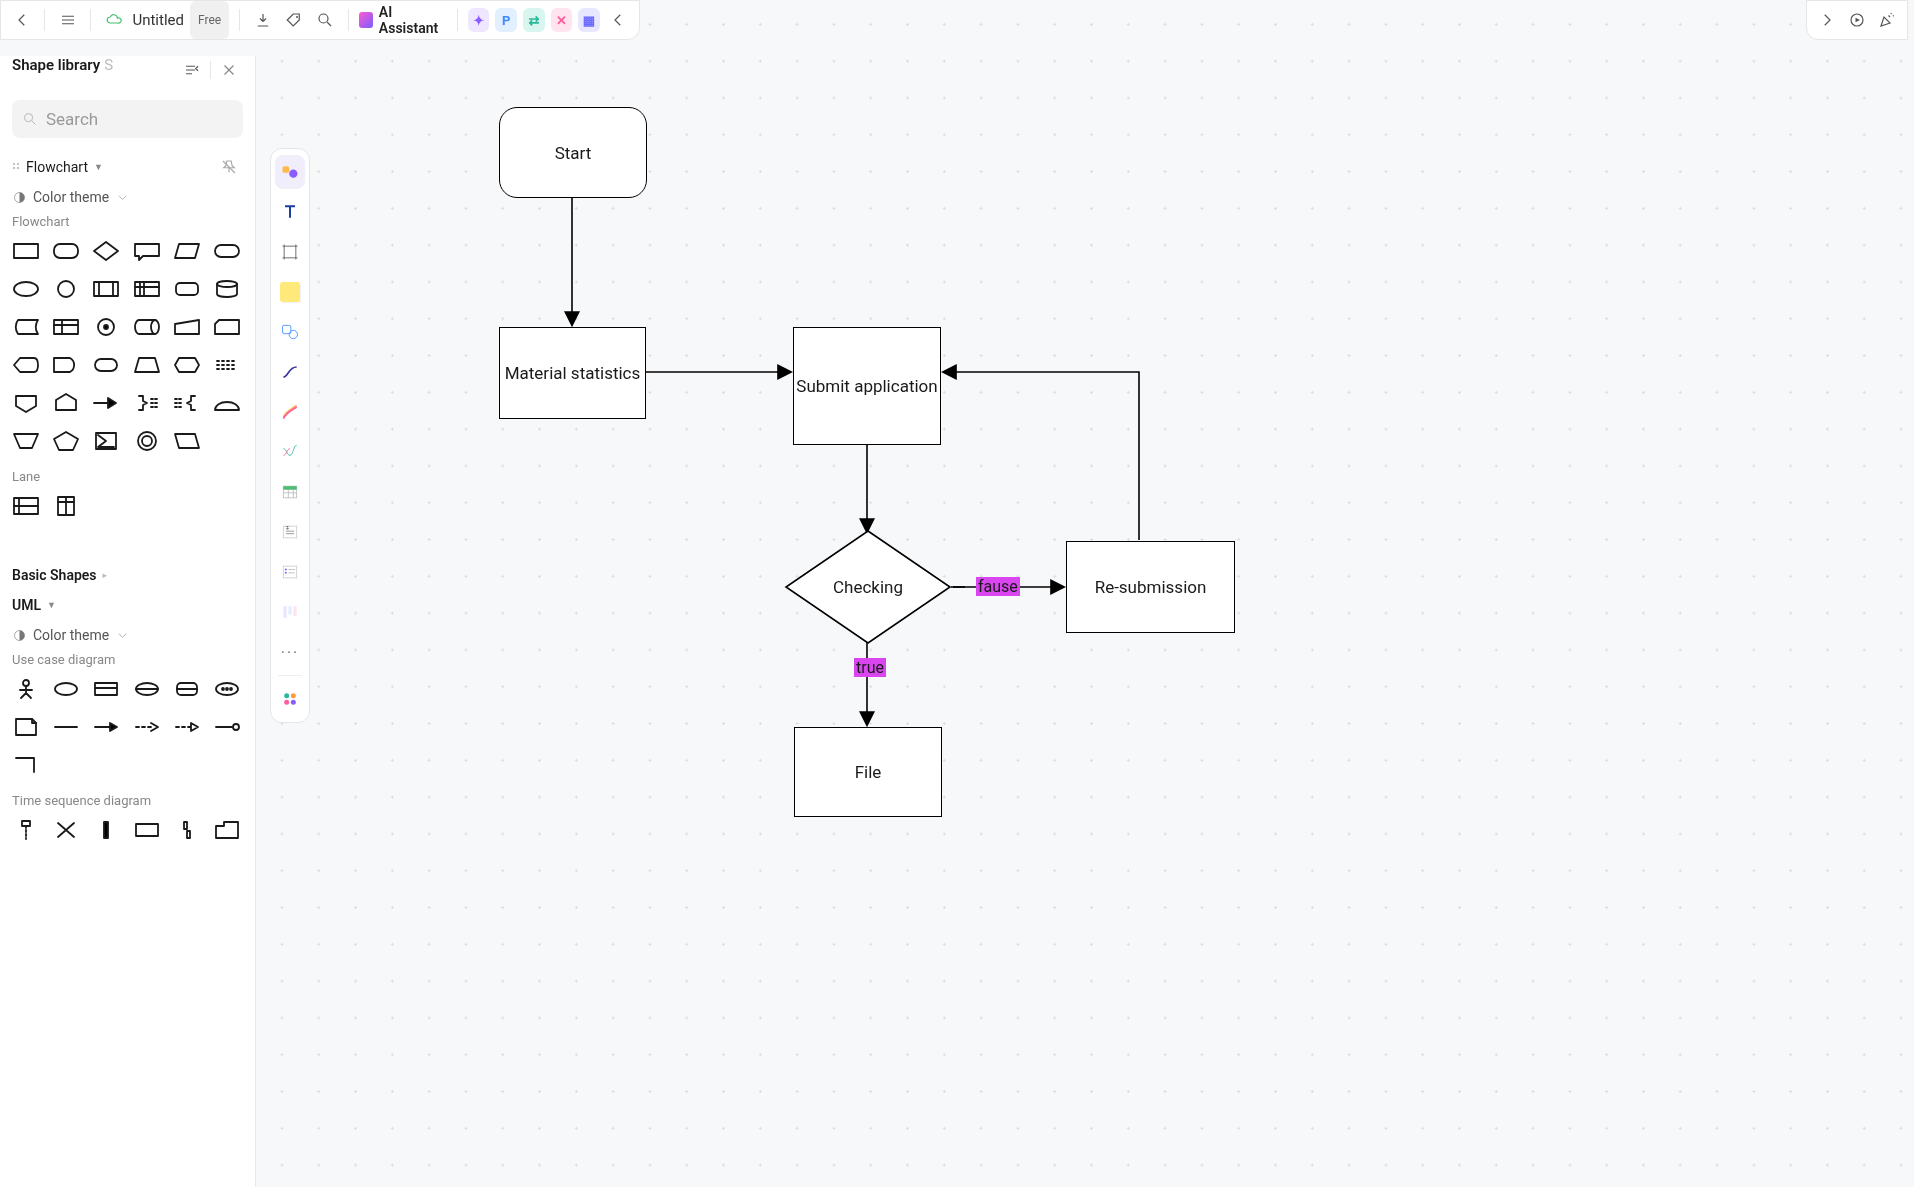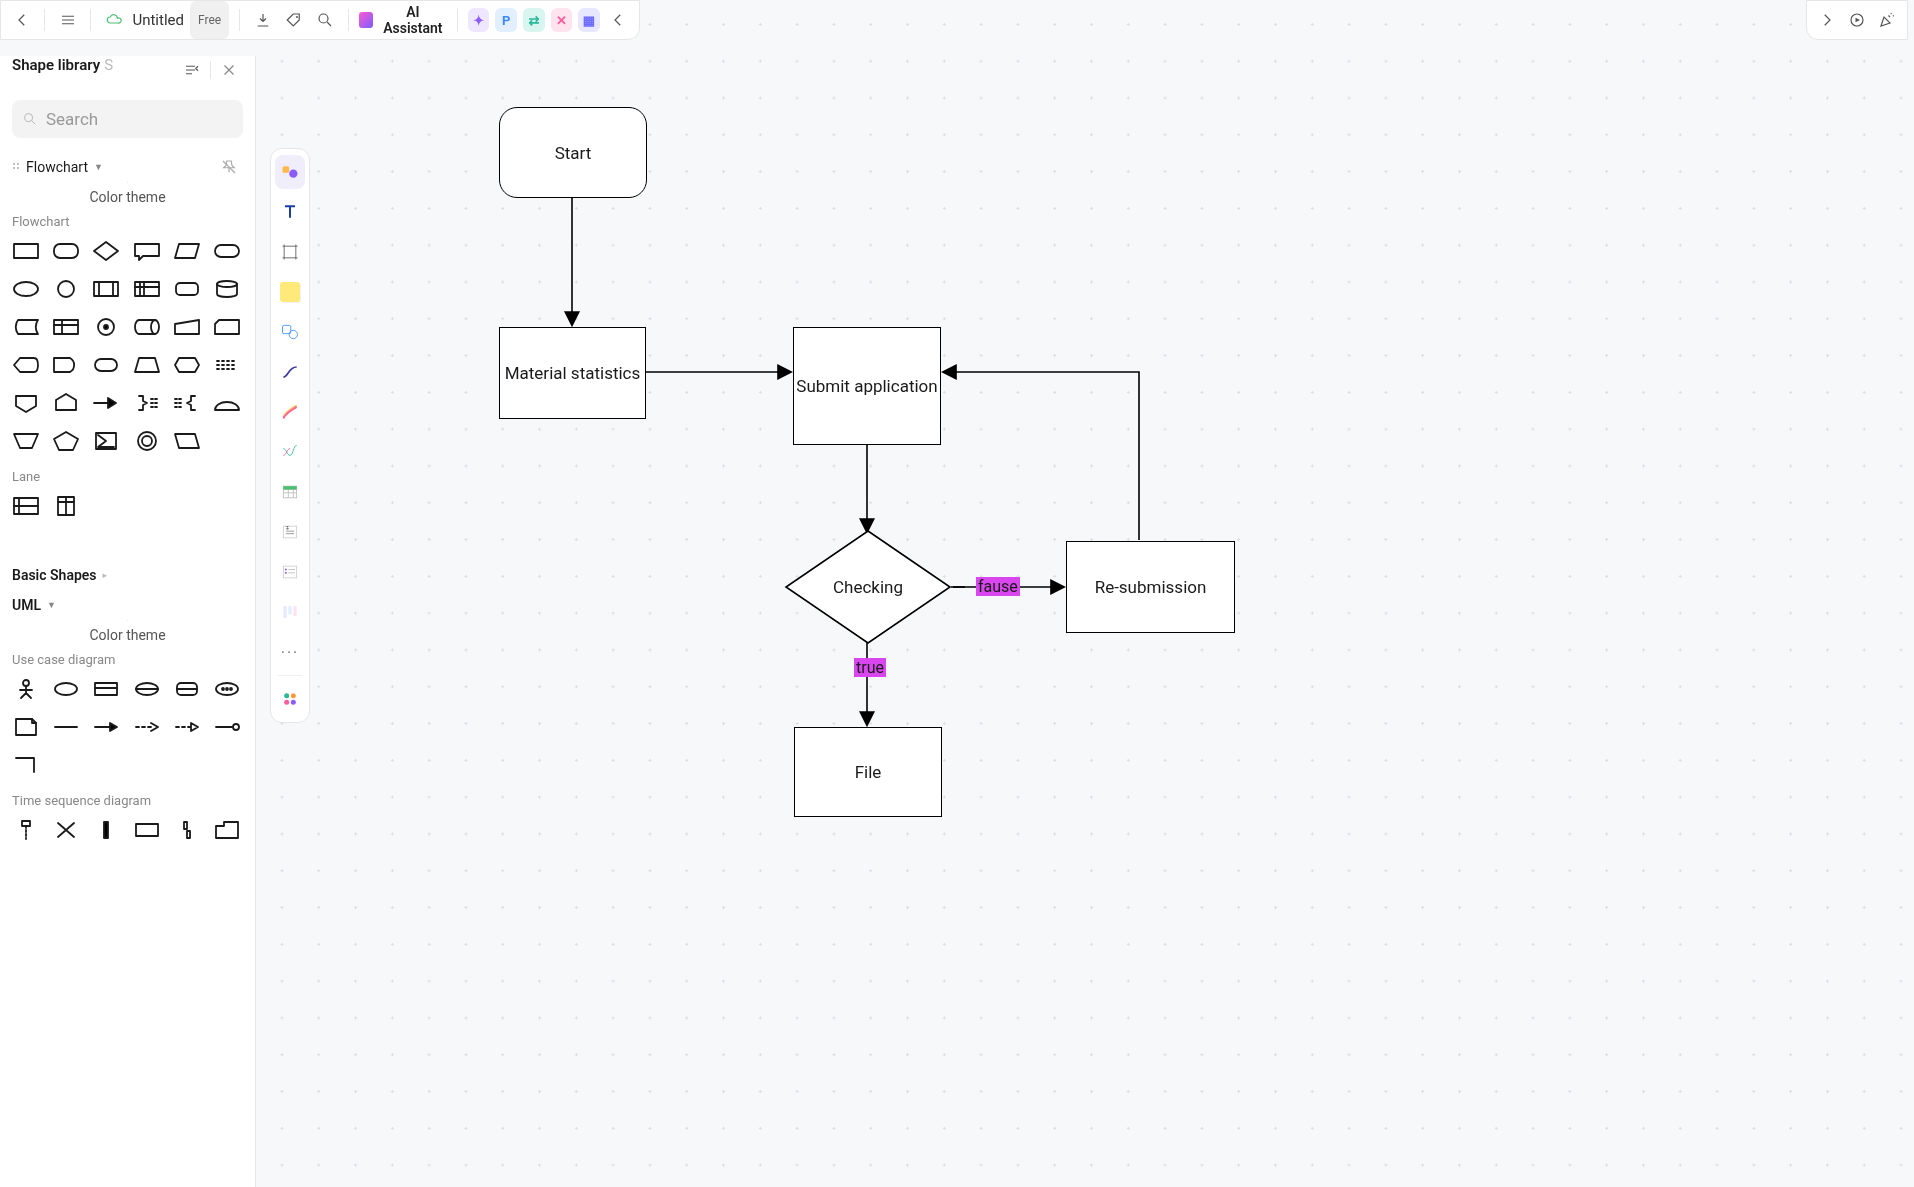--- a/index.html
+++ b/index.html
@@ -1,18 +1,18 @@
 <!DOCTYPE html>
 <html><head>
 <meta charset="utf-8">
 <style>
   html,body{margin:0;padding:0;width:1914px;height:1187px;font-family:-apple-system,BlinkMacSystemFont,"Segoe UI",Roboto,Helvetica,Arial,sans-serif;background:#f7f8fa;overflow:hidden;color:#1a1a1a;}
   *{box-sizing:border-box;}
   
-  .topbar{position:absolute;left:0;top:0;height:40px;width:640px;background:#fff;border:1px solid #e6e6e6;border-radius:0 0 12px 0;display:flex;align-items:center;padding:0 8px;gap:6px;text-align:center;}
+  .topbar{position:absolute;left:0;top:0;height:40px;width:640px;background:#fff;border:1px solid #e6e6e6;border-radius:0 0 12px 0;display:flex;align-items:center;padding:0 8px;gap:6px;}
   .topbar .sep{width:1px;height:22px;background:#e6e6e6;margin:0 4px;}
   .ai-badge{display:flex;align-items:center;gap:6px;font-size:14px;font-weight:600;color:#222;}
   .ai-badge .ai-logo{width:16px;height:16px;border-radius:3px;background:linear-gradient(135deg,#ff5bd0 0%,#7a5cff 100%);}
   .doc-title{font-size:15px;color:#333;}
   .badge-free{font-size:12px;background:#f0f0f0;color:#666;padding:12px 8px;border-radius:6px;}
   .iconbtn{width:28px;height:28px;display:flex;align-items:center;justify-content:center;border-radius:6px;}
   .iconbtn svg{width:18px;height:18px;stroke:#555;fill:none;stroke-width:1.6;}
   .chip{width:24px;height:24px;border-radius:6px;display:flex;align-items:center;justify-content:center;font-size:13px;font-weight:700;}
   .chip-purple{background:#efe7ff;color:#8a5cff;}
   .chip-blue{background:#e1efff;color:#3b8bff;}
@@ -26,21 +26,21 @@
   .panel-header{display:flex;align-items:flex-start;height:40px;padding:0 12px;}
   .panel-title{font-size:15px;font-weight:600;flex:none;}
   .panel-title .shortcut{color:#bbb;font-weight:400;margin-left:4px;}
   .panel-header-right{margin-left:auto;display:flex;align-items:center;gap:4px;}
   .search{margin:4px 12px 10px;background:#f3f3f3;border-radius:8px;height:38px;display:flex;align-items:center;padding:0 10px;gap:8px;color:#9a9a9a;font-size:17px;}
   .search svg{width:16px;height:16px;stroke:#9a9a9a;}
   .section-row{display:flex;align-items:center;height:30px;padding:0 12px;font-size:14px;}
   .section-row .caret{font-size:9px;color:#888;margin-left:6px;}
   .section-row .pin{margin-left:auto;}
   .subtle{color:#888;font-size:13px;padding:2px 12px;}
-  .theme-row{display:flex;align-items:center;gap:6px;height:30px;padding:0 12px;color:#555;font-size:14px;flex-direction:column;}
+  .theme-row{display:flex;align-items:center;gap:6px;height:30px;padding:0 12px;color:#555;font-size:14px;}
   .theme-row svg{width:15px;height:15px;stroke:#777;}
   .shape-grid{display:grid;grid-template-columns:repeat(6,1fr);gap:10px 6px;padding:6px 10px 12px;}
   .shape-grid.lane{grid-template-columns:repeat(6,1fr);}
   .shape-cell{width:32px;height:28px;display:flex;align-items:center;justify-content:center;}
   .shape-cell svg{width:28px;height:22px;stroke:#1a1a1a;fill:none;stroke-width:1.8;stroke-linejoin:round;stroke-linecap:round;}
   .section-divider{height:28px;}
   
   .vtoolbar{position:absolute;left:270px;top:148px;width:40px;background:#fff;border:1px solid #e6e6e6;border-radius:12px;padding:6px 0;display:flex;flex-direction:column;align-items:center;gap:6px;}
   .vbtn{width:30px;height:34px;border-radius:8px;display:flex;align-items:center;justify-content:center;}
   .vbtn.active{background:#f1eefc;}

